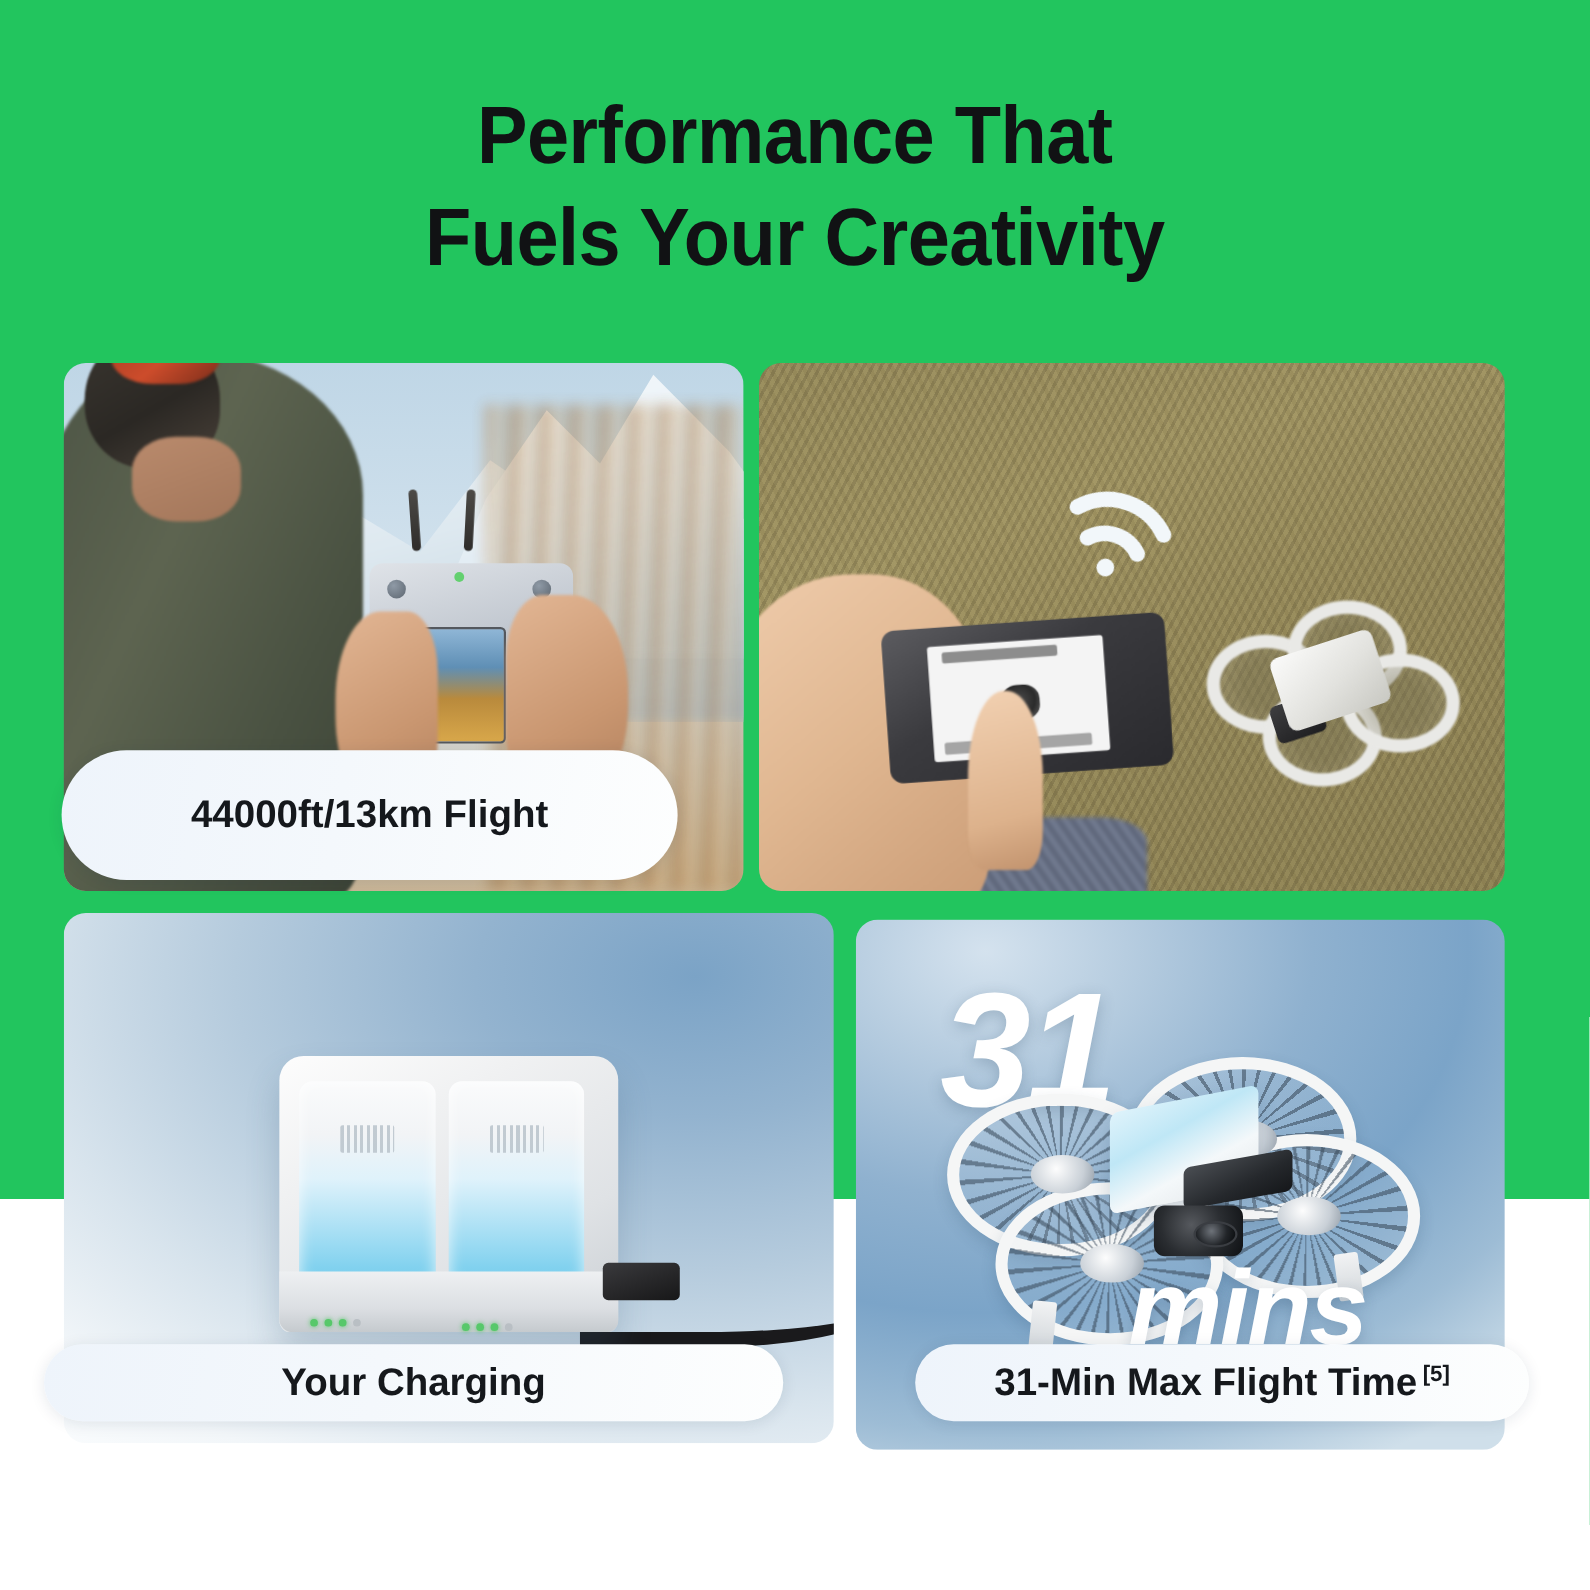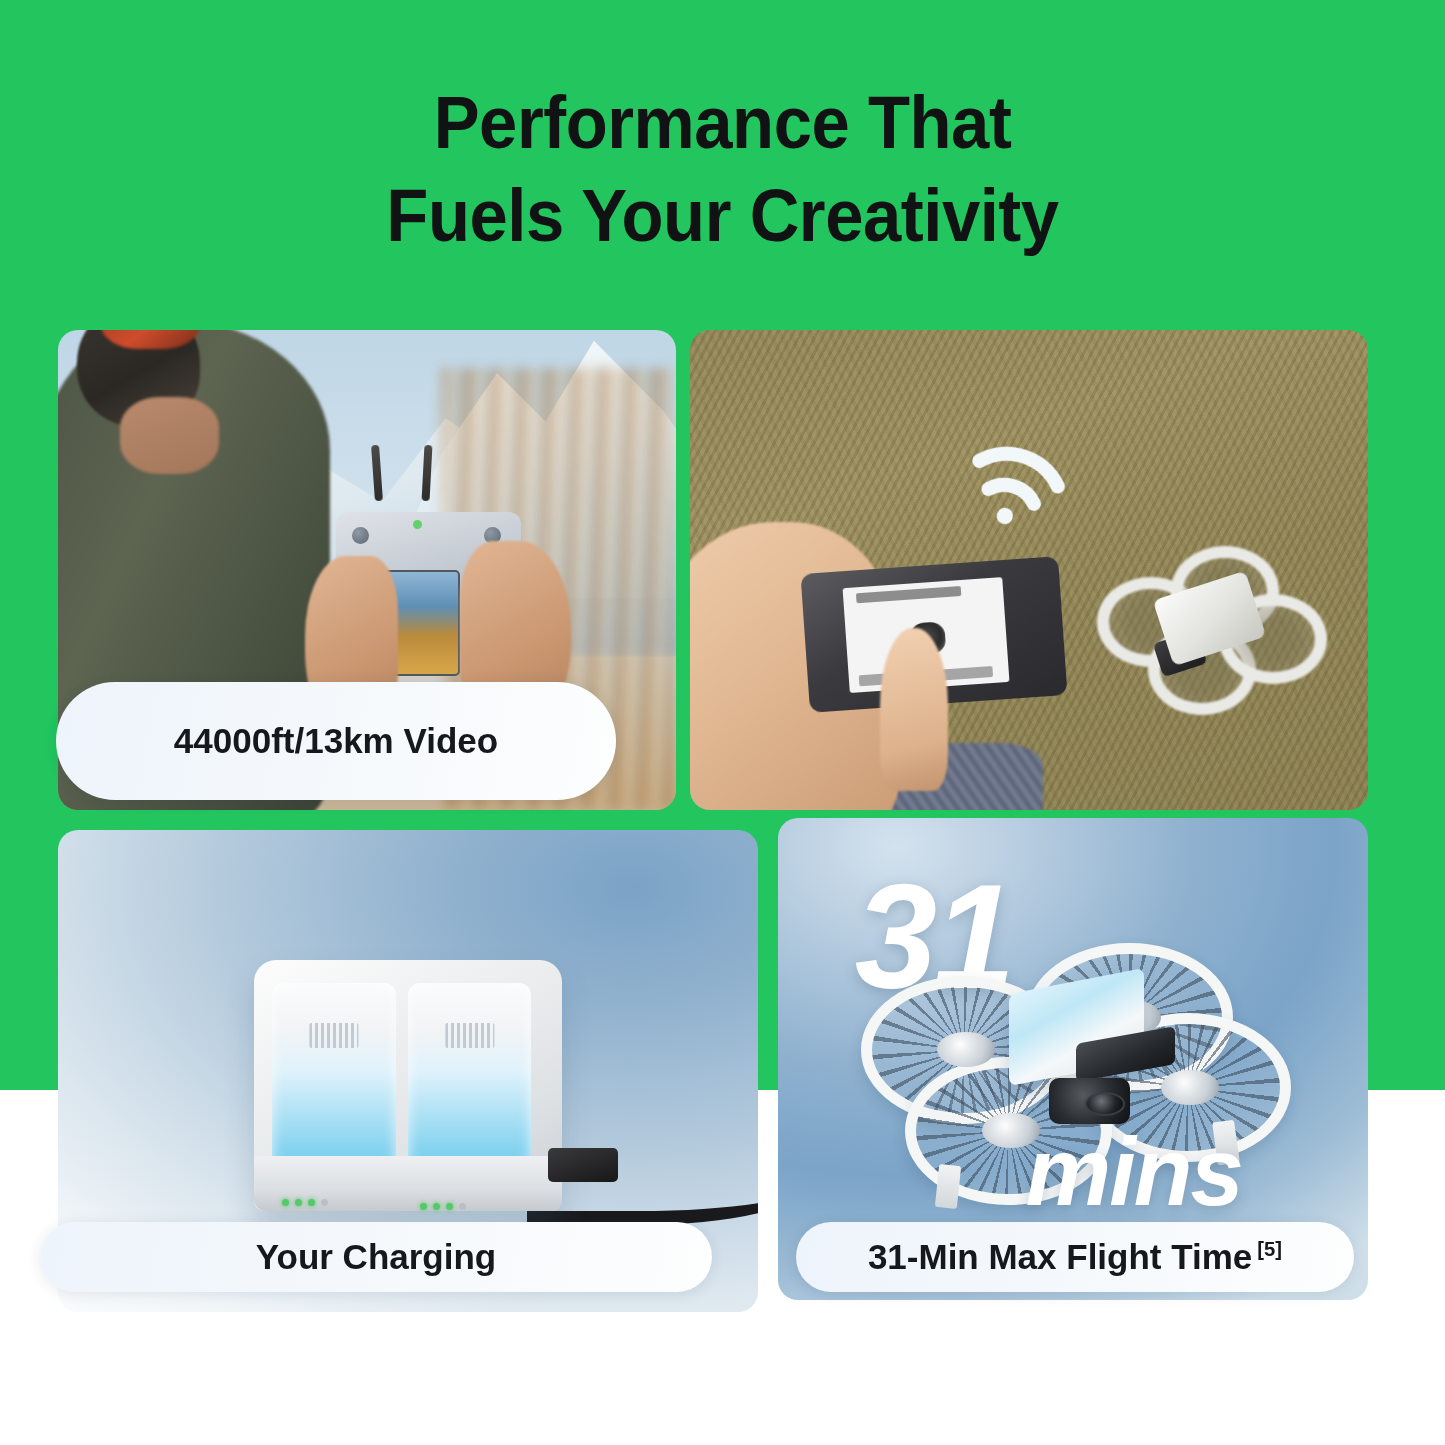--- a/index.html
+++ b/index.html
@@ -50,21 +50,21 @@
     position: absolute;
     inset: 0;
     border-radius: 20px;
     overflow: hidden;
   }
 
   
   #card-video     { left: 58px;  top: 330px;  width: 618px; height: 480px; }
   #card-transfer  { left: 690px; top: 330px;  width: 678px; height: 480px; }
   #card-charging  { left: 58px;  top: 830px;  width: 700px; height: 482px; }
-  #card-flight    { left: 778px; top: 818px;  width: 590px; height: 482px; border-radius: 24px; }
+  #card-flight    { left: 778px; top: 836px;  width: 590px; height: 482px; border-radius: 24px; }
 
   
   .pill {
     position: absolute;
     display: flex;
     align-items: center;
     justify-content: center;
     text-align: center;
     border-radius: 999px;
     color: #15181c;
@@ -82,21 +82,21 @@
     vertical-align: super;
     line-height: 1;
     margin-left: 5px;
     font-weight: 600;
   }
   .pill-text { display: block; }
 
   #pill-video    { left: 56px;  top: 682px;  width: 560px;  height: 118px; }
   #pill-transfer { left: 710px; top: 728px;  width: 650px;  height: 70px;  }
   #pill-charging { left: 40px;  top: 1222px; width: 672px;  height: 70px;  }
-  #pill-flight   { left: 796px; top: 1222px; width: 558px;  height: 70px;  }
+  #pill-flight   { left: 832px; top: 1222px; width: 558px;  height: 70px;  }
 
   
   .scene-video {
     position: absolute; inset: 0;
     background:
       linear-gradient(180deg, #bfd6e6 0%, #cfe0ec 34%, #d7dfe2 60%, #c9b596 100%);
   }
   .vid-mountain {
     position: absolute; left: 18%; top: 6%; width: 86%; height: 62%;
     background: linear-gradient(165deg, #f4f7fa 0%, #dfe9f1 42%, #c2d3e0 78%, #aec4d6 100%);
@@ -441,21 +441,21 @@
           <div class="vid-led"></div>
           <div class="vid-screen"></div>
           <div class="vid-hand-l"></div>
           <div class="vid-hand-r"></div>
         </div>
       </div>
     </div>
 
     <div class="pill" id="pill-video">
       <div>
-        <span class="pill-text">44000ft/13km Video</span>
+        <span class="pill-text">44000ft/13km Flight</span>
       </div>
     </div>
 
     <div class="card" id="card-transfer">
       <div class="card-media">
         <div class="scene-transfer">
           <div class="tr-sleeve"></div>
           <div class="tr-sleeve2"></div>
           <div class="tr-armhand"></div>
 

